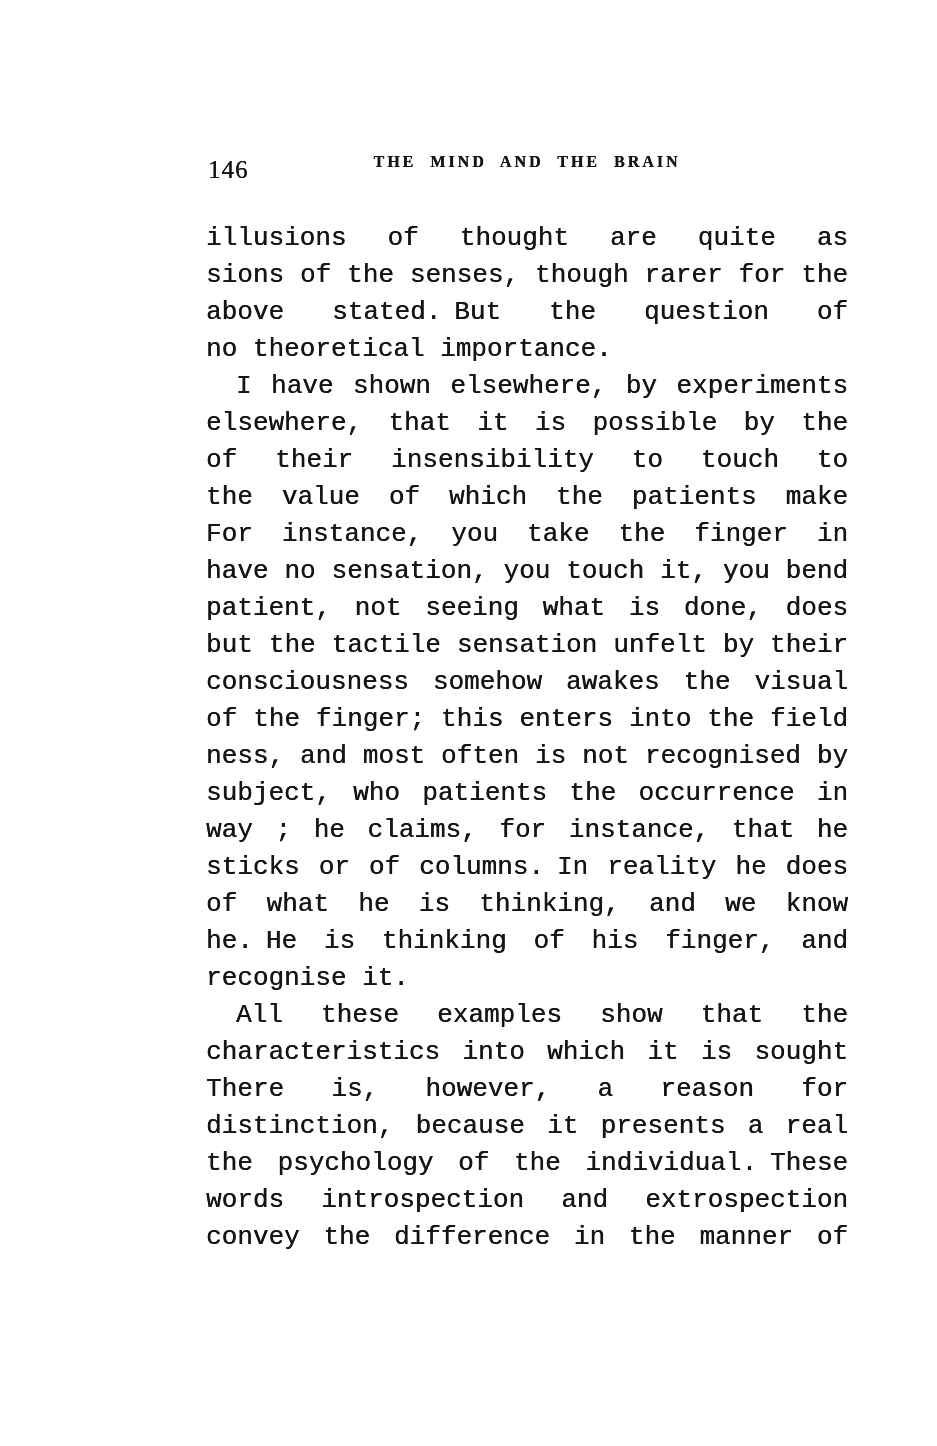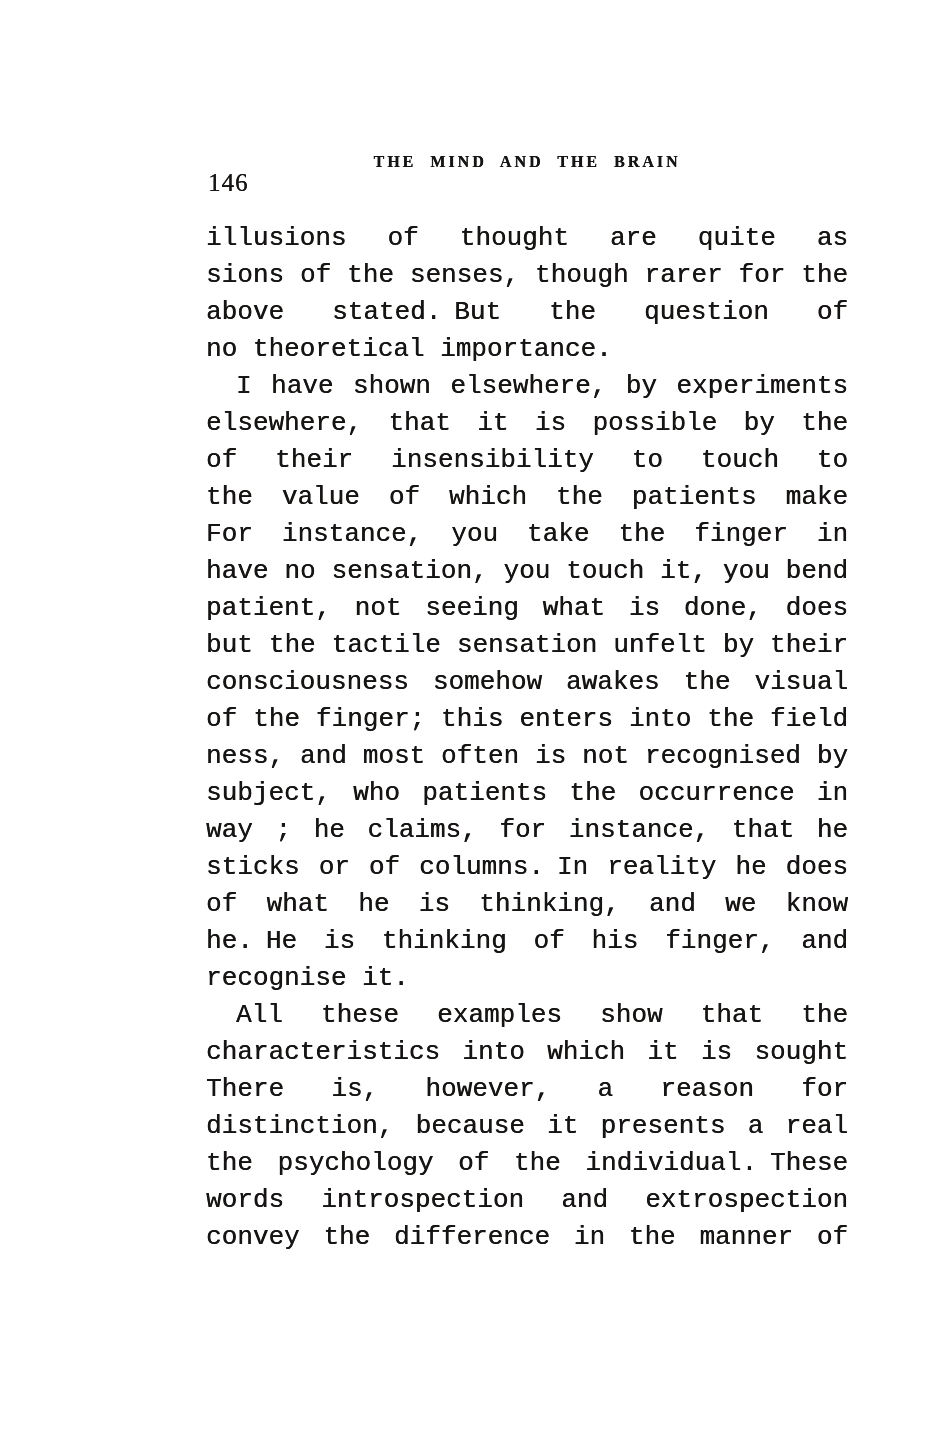--- a/index.html
+++ b/index.html
@@ -22,21 +22,21 @@
     top: 153px;
     width: 642px;
   }
   .page-header {
     position: relative;
     height: 38px;
   }
   .page-number {
     position: absolute;
     left: 2px;
-    top: 16px;
+    top: 3px;
     font-size: 25px;
     letter-spacing: 1px;
     text-shadow: 0.3px 0 currentColor;
   }
   .running-title {
     text-align: center;
     font-size: 16px;
     font-weight: bold;
     letter-spacing: 3px;
     word-spacing: 7px;

